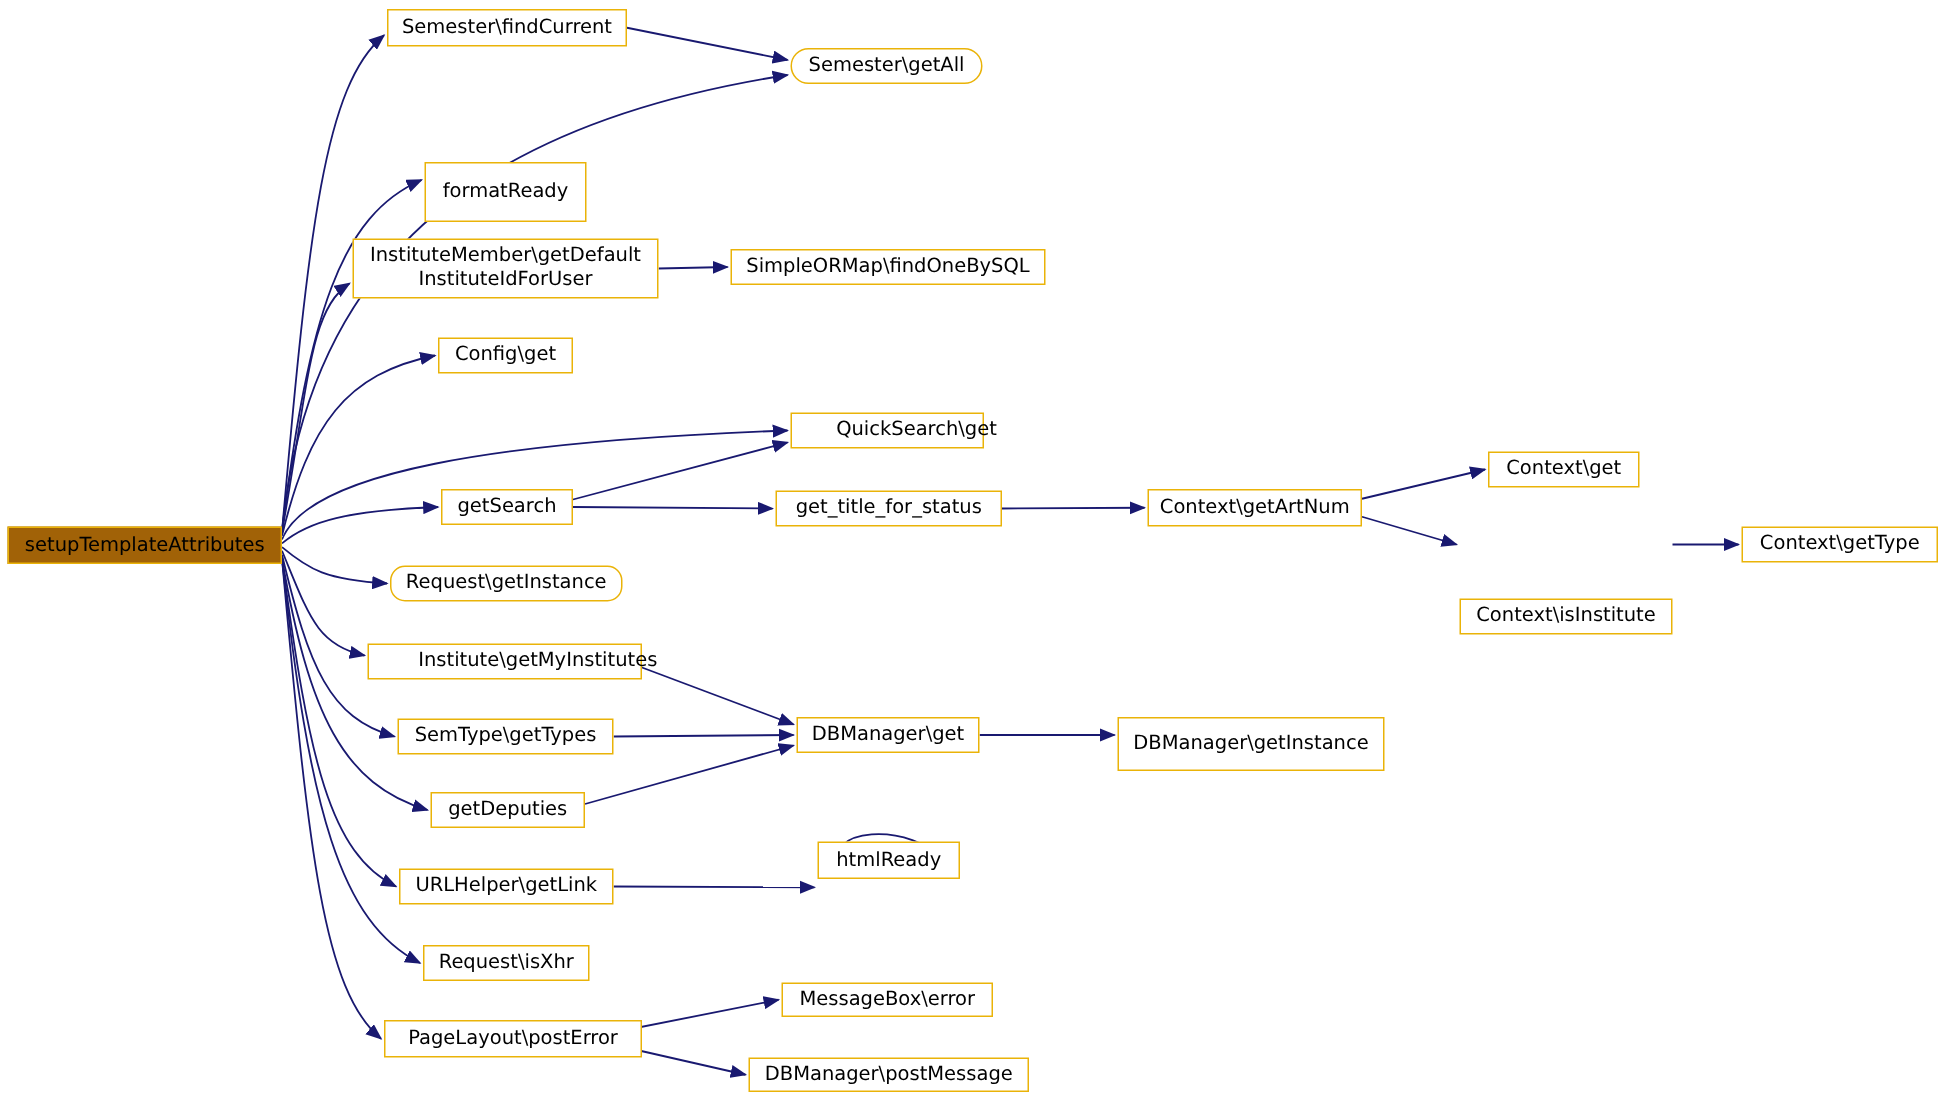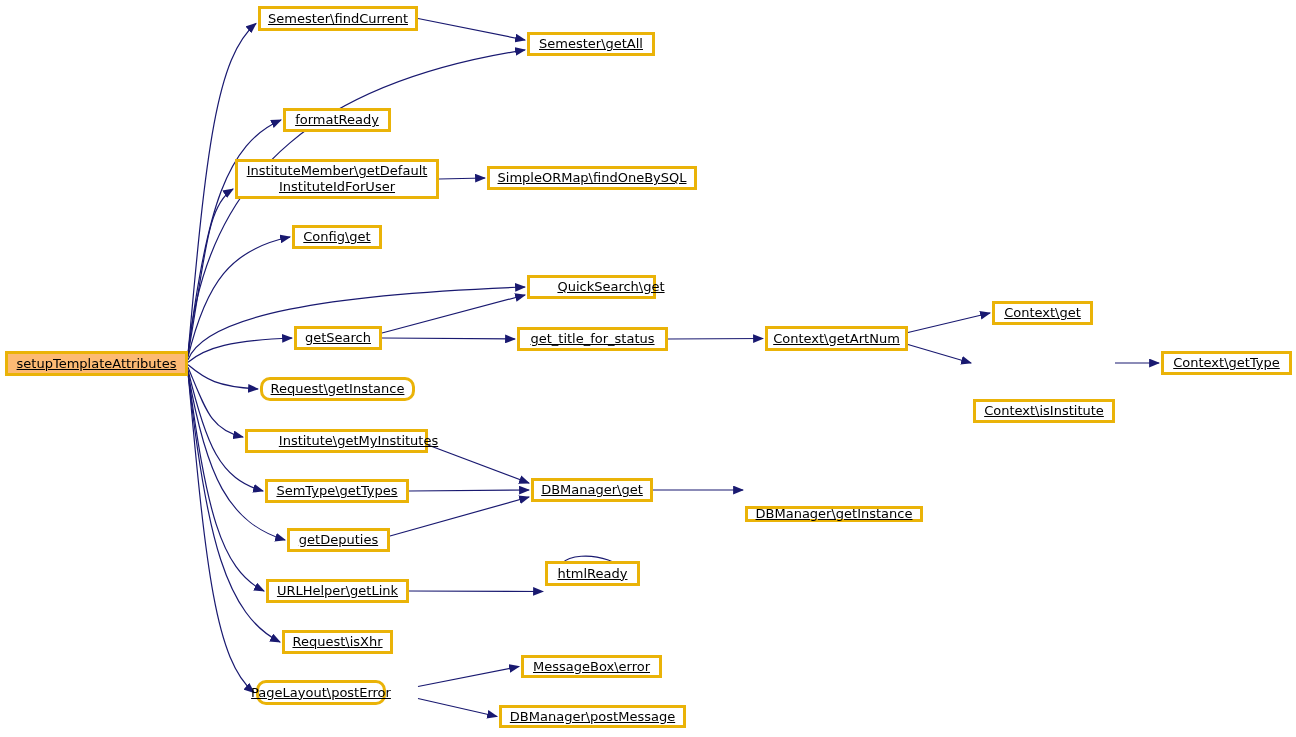--- a/index.html
+++ b/index.html
@@ -17,31 +17,30 @@
     width: 1296px; height: 737px;
   }
   .node {
     position: absolute;
     box-sizing: border-box;
     display: flex;
     flex-direction: column;
     align-items: center;
     justify-content: center;
     background: #ffffff;
-    border: 3px solid #eab308;
+    border: 1px solid #eab308;
     color: #000000;
     font-size: 13px;
     line-height: 16px;
     white-space: nowrap;
     text-align: center;
     cursor: pointer;
-    text-decoration: underline;
   }
   .node.main {
-    background: #fdba74;
+    background: #a16207;
   }
   .node span { display: block; }
 </style>
 </head>
 <body>
 
 <div class="canvas">
   <svg id="edges" viewBox="0 0 1296 737">
       <defs>
         <marker id="arrow" viewBox="0 0 10 8" refX="9" refY="4" markerWidth="11" markerHeight="9" markerUnits="userSpaceOnUse" orient="auto">
@@ -79,24 +78,24 @@
       <path d="M418,686.5 L519,666.5" fill="none" stroke="#191970" stroke-width="1.2" marker-end="url(#arrow)"></path>
       <path d="M418,698.5 L497,716.5" fill="none" stroke="#191970" stroke-width="1.2" marker-end="url(#arrow)"></path>
     </svg>
   <div id="nodes">
       <div class="node main" style="left: 5px; top: 351px; width: 183px; height: 25px;">
         <span>setupTemplateAttributes</span>
       </div>
       <div class="node" style="left: 258px; top: 6px; width: 160px; height: 25px;">
         <span>Semester\findCurrent</span>
       </div>
-      <div class="node" style="left: 527px; top: 32px; width: 128px; height: 24px;">
+      <div class="node" style="left: 527px; top: 32px; width: 128px; height: 24px; border-radius: 12px;">
         <span>Semester\getAll</span>
       </div>
-      <div class="node" style="left: 283px; top: 108px; width: 108px; height: 24px; justify-content: center;">
+      <div class="node" style="left: 283px; top: 108px; width: 108px; height: 40px; justify-content: center;">
         <span>formatReady</span>
       </div>
       <div class="node" style="left: 235px; top: 159px; width: 204px; height: 40px;">
         <span>InstituteMember\getDefault</span>
         <span>InstituteIdForUser</span>
       </div>
       <div class="node" style="left: 487px; top: 166px; width: 210px; height: 24px;">
         <span>SimpleORMap\findOneBySQL</span>
       </div>
       <div class="node" style="left: 292px; top: 225px; width: 90px; height: 24px;">
@@ -131,33 +130,33 @@
       </div>
       <div class="node" style="left: 265px; top: 479px; width: 144px; height: 24px;">
         <span>SemType\getTypes</span>
       </div>
       <div class="node" style="left: 287px; top: 528px; width: 103px; height: 24px;">
         <span>getDeputies</span>
       </div>
       <div class="node" style="left: 531px; top: 478px; width: 122px; height: 24px;">
         <span>DBManager\get</span>
       </div>
-      <div class="node" style="left: 745px; top: 478px; width: 178px; height: 16px; margin-top: 28px;">
+      <div class="node" style="left: 745px; top: 478px; width: 178px; height: 36px;">
         <span>DBManager\getInstance</span>
       </div>
       <div class="node" style="left: 266px; top: 579px; width: 143px; height: 24px;">
         <span>URLHelper\getLink</span>
       </div>
       <div class="node" style="left: 545px; top: 561px; width: 95px; height: 25px;">
         <span>htmlReady</span>
       </div>
       <div class="node" style="left: 282px; top: 630px; width: 111px; height: 24px;">
         <span>Request\isXhr</span>
       </div>
-      <div class="node" style="left: 256px; top: 680px; width: 130px; height: 25px; border-radius: 10px;">
+      <div class="node" style="left: 256px; top: 680px; width: 172px; height: 25px;">
         <span>PageLayout\postError</span>
       </div>
       <div class="node" style="left: 521px; top: 655px; width: 141px; height: 23px;">
         <span>MessageBox\error</span>
       </div>
       <div class="node" style="left: 499px; top: 705px; width: 187px; height: 23px;">
         <span>DBManager\postMessage</span>
       </div>
     </div>
 </div>

